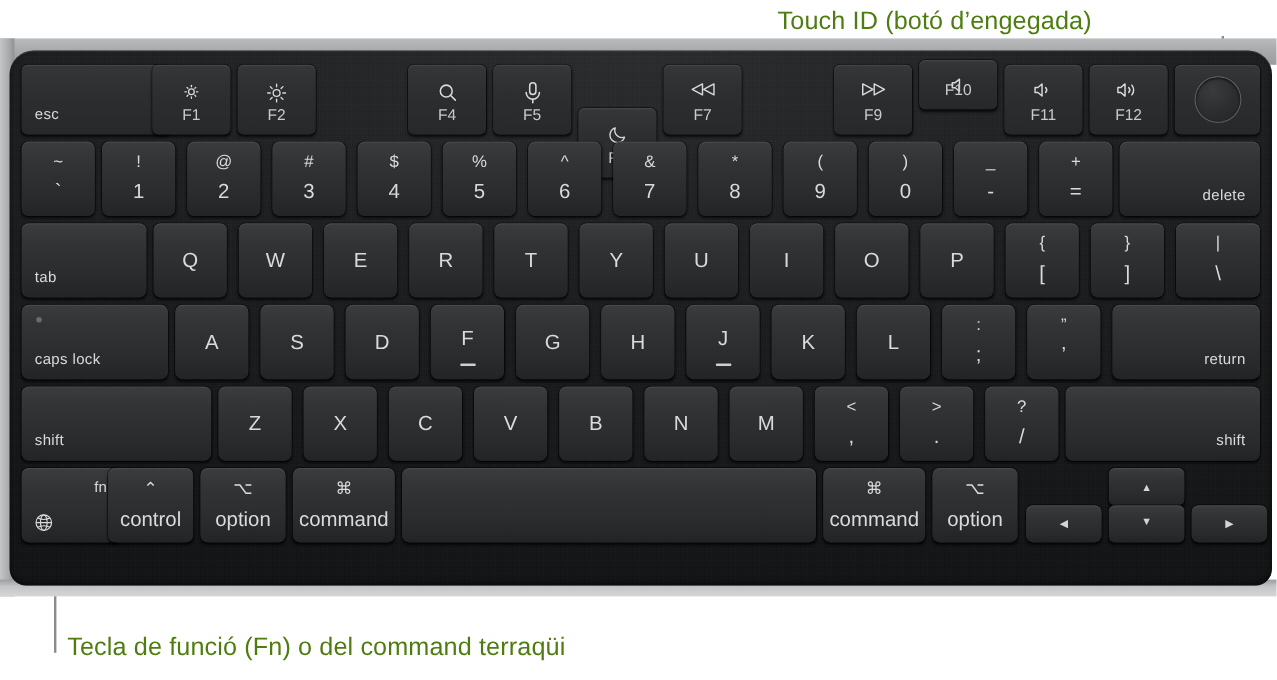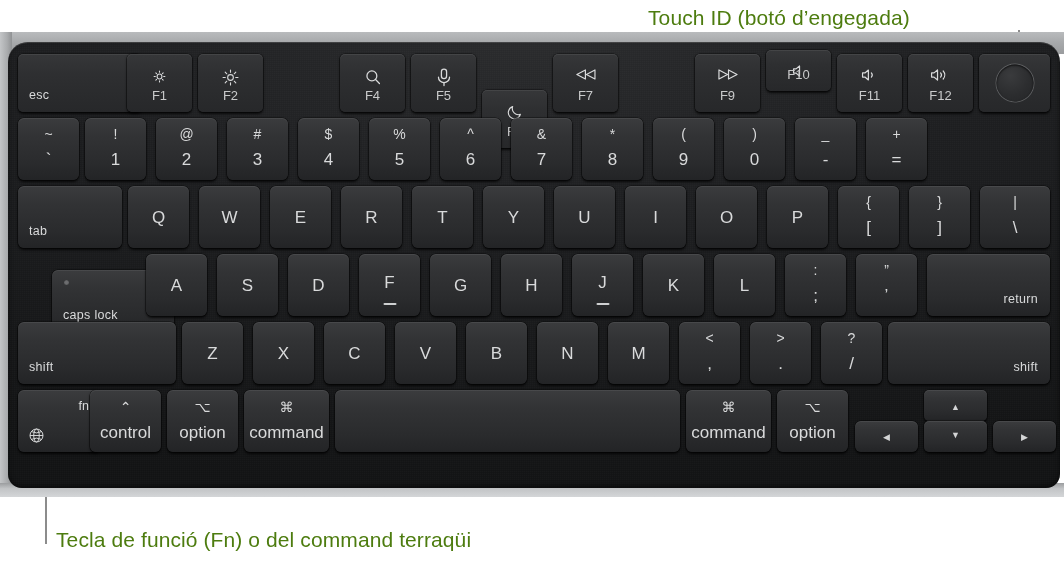--- a/index.html
+++ b/index.html
@@ -413,20 +413,23 @@
         <span class="lbl two-lower">0</span>
       </div>
       <div class="key" style="left:787px; top:76px; width:61px; height:62px;">
         <span class="lbl two-upper">_</span>
         <span class="lbl two-lower">-</span>
       </div>
       <div class="key" style="left:858px; top:76px; width:61px; height:62px;">
         <span class="lbl two-upper">+</span>
         <span class="lbl two-lower">=</span>
       </div>
+      <div class="key" style="left:925px; top:76px; width:117px; height:62px;">
+        <span class="lbl word-br">delete</span>
+      </div>
 
       <div class="key" style="left:10px; top:144px; width:104px; height:62px;">
         <span class="lbl word-bl">tab</span>
       </div>
       <div class="key" style="left:120px; top:144px; width:61px; height:62px;">
         <span class="lbl c-letter">Q</span>
       </div>
       <div class="key" style="left:191px; top:144px; width:61px; height:62px;">
         <span class="lbl c-letter">W</span>
       </div>
@@ -460,21 +463,21 @@
       </div>
       <div class="key" style="left:901px; top:144px; width:61px; height:62px;">
         <span class="lbl two-upper">}</span>
         <span class="lbl two-lower">]</span>
       </div>
       <div class="key" style="left:972px; top:144px; width:70px; height:62px;">
         <span class="lbl two-upper">|</span>
         <span class="lbl two-lower">\</span>
       </div>
 
-      <div class="key" style="left:10px; top:228px; width:122px; height:62px;margin-left:34px;">
+      <div class="key" style="left:10px; top:212px; width:122px; height:62px;">
         <span class="caps-dot"></span>
         <span class="lbl word-bl">caps lock</span>
       </div>
       <div class="key" style="left:138px; top:212px; width:61px; height:62px;">
         <span class="lbl c-letter">A</span>
       </div>
       <div class="key" style="left:209px; top:212px; width:61px; height:62px;">
         <span class="lbl c-letter">S</span>
       </div>
       <div class="key" style="left:280px; top:212px; width:61px; height:62px;">

